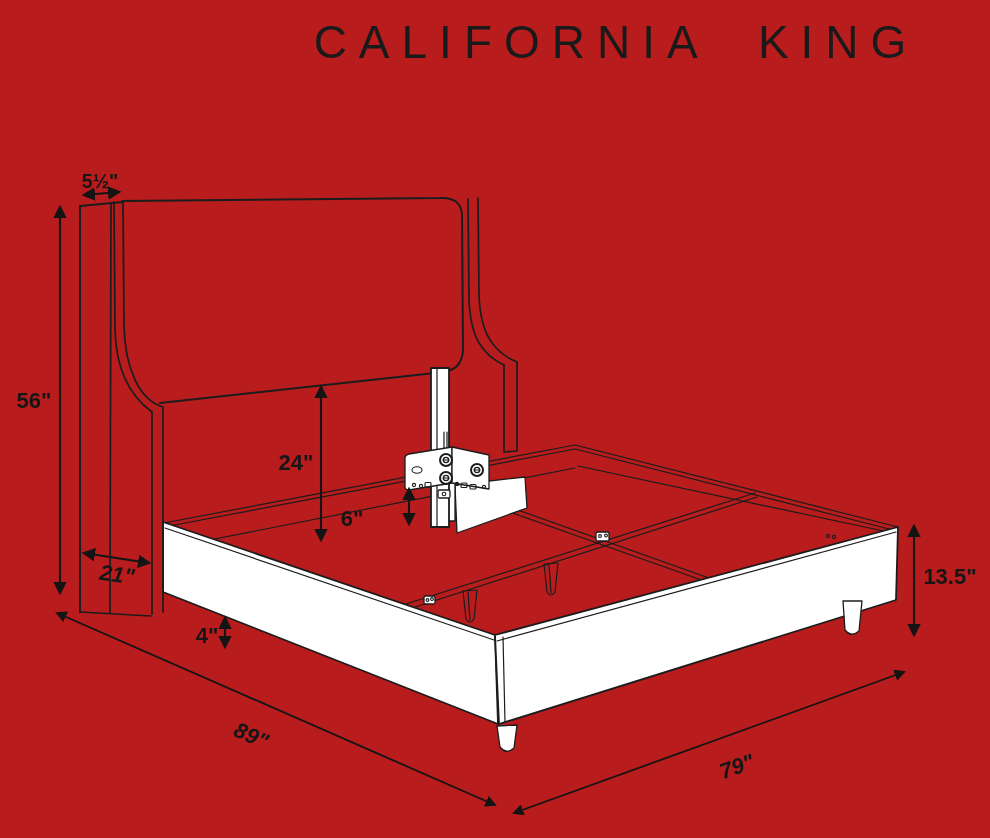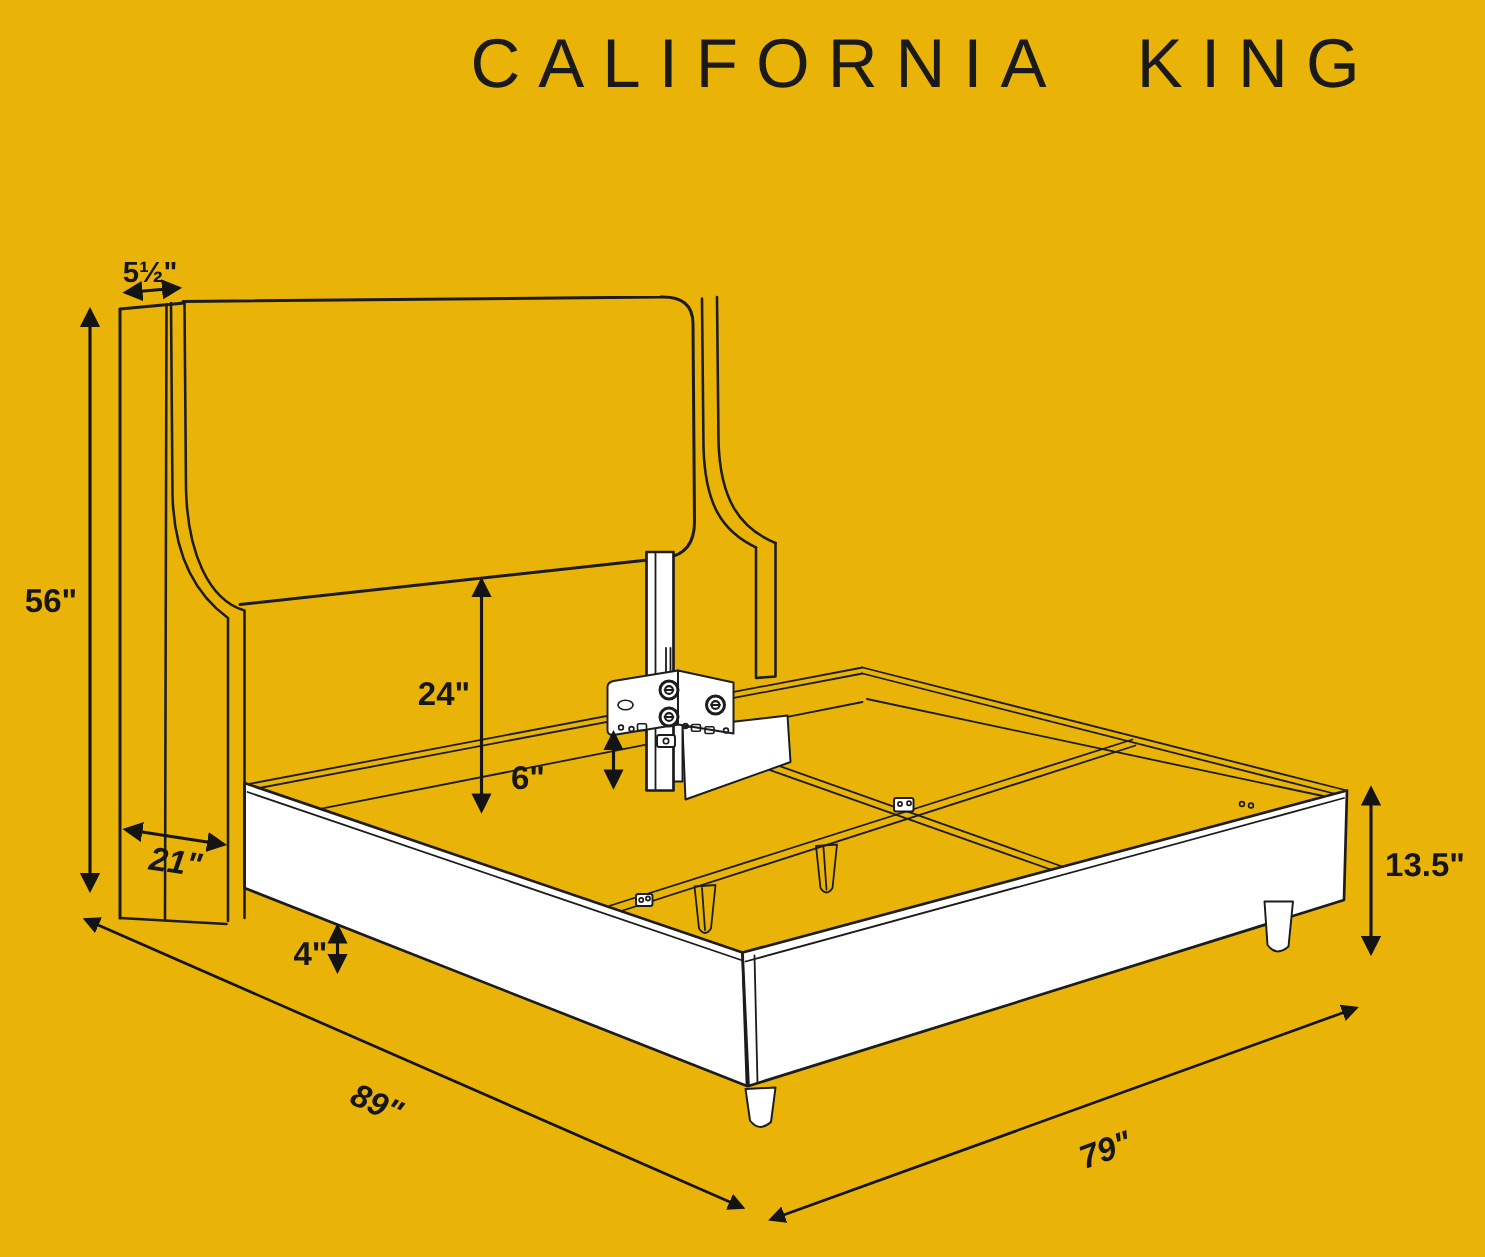--- a/index.html
+++ b/index.html
@@ -1,16 +1,16 @@
 <!DOCTYPE html>
 <html><head>
 <meta charset="utf-8">
 <style>
   html,body{margin:0;padding:0;background:#ffffff;}
-  .stage{position:relative;width:990px;height:838px;background:#eab308;overflow:hidden;
+  .stage{position:relative;width:990px;height:838px;background:#b91c1c;overflow:hidden;
          font-family:"Liberation Sans", sans-serif;}
   svg{display:block;}
   .ln{fill:none;stroke:#1c1c1c;stroke-width:1.7;stroke-linecap:round;stroke-linejoin:round;}
   .ln-thick{fill:none;stroke:#1c1c1c;stroke-width:2;stroke-linecap:round;stroke-linejoin:round;}
   .ln-fine{fill:none;stroke:#1c1c1c;stroke-width:1.2;stroke-linecap:round;stroke-linejoin:round;}
   .face{fill:#ffffff;stroke:#1c1c1c;stroke-width:1.8;stroke-linejoin:round;}
   .face-fine{fill:#ffffff;stroke:#1c1c1c;stroke-width:1.3;stroke-linejoin:round;}
   .dimline{fill:none;stroke:#141414;stroke-width:2.1;}
   .dimline-long{fill:none;stroke:#141414;stroke-width:1.8;}
   .dim-label{font:600 22px "Liberation Sans", sans-serif;fill:#161616;}

